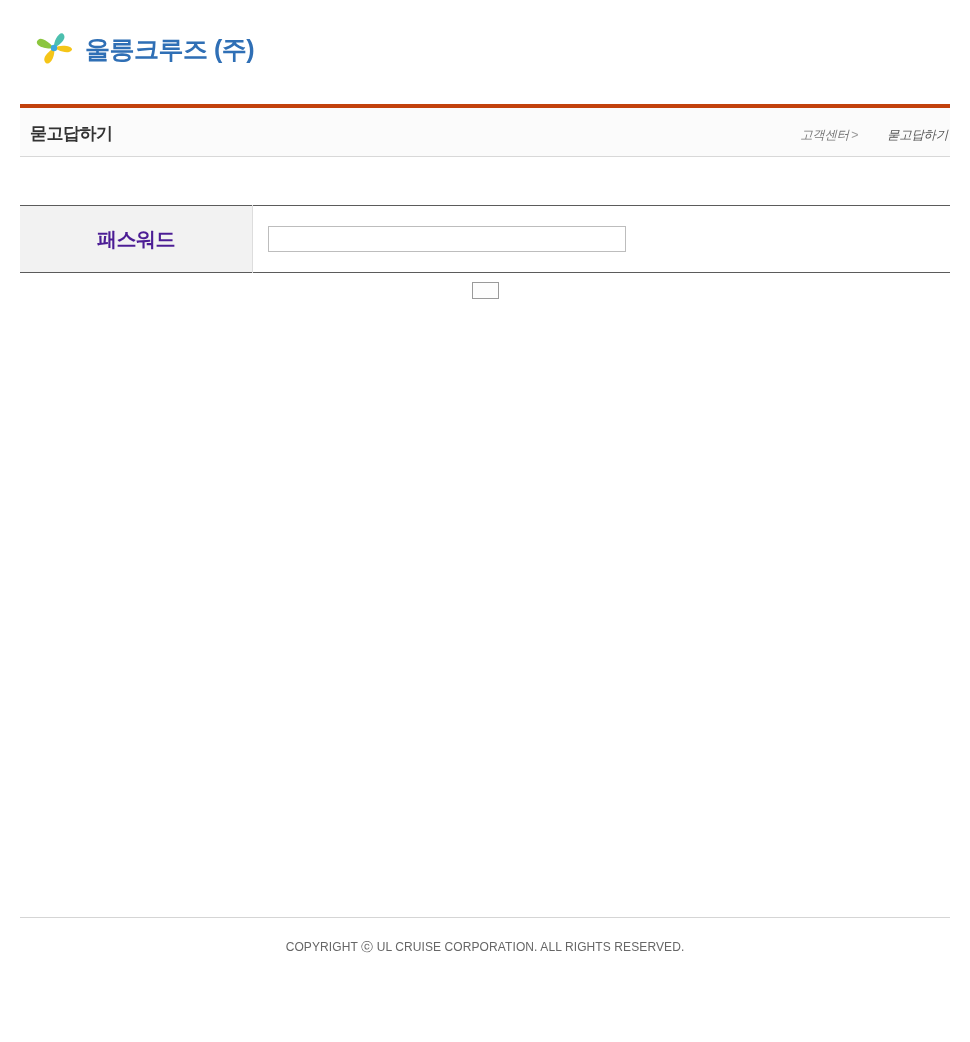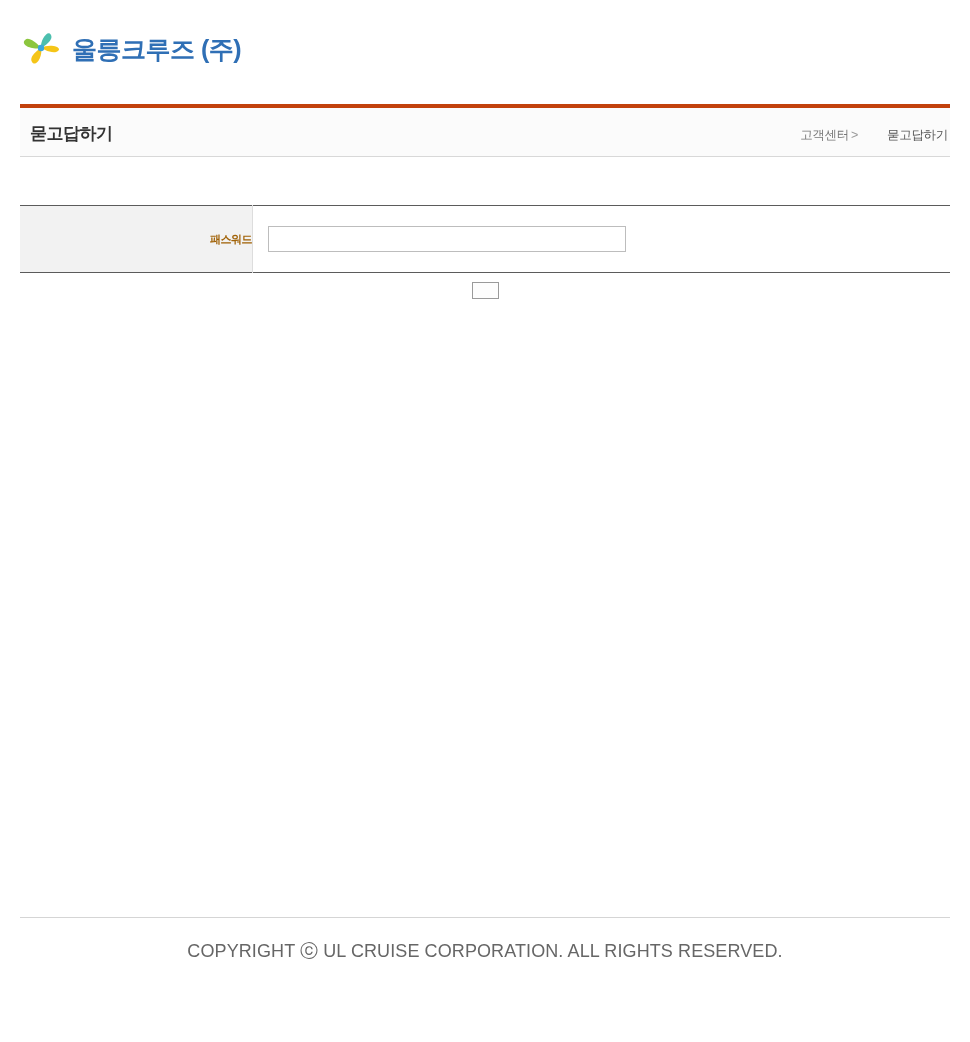--- a/index.html
+++ b/index.html
@@ -17,21 +17,21 @@
 
   
   #header {
     position: relative;
     width: 970px;
     height: 104px;
     background: #ffffff;
   }
   #logo-area {
     position: absolute;
-    left: 20px;
+    left: 33px;
     top: 28px;
     display: flex;
     align-items: center;
     gap: 10px;
   }
   #logo-mark {
     width: 42px;
     height: 42px;
     position: relative;
   }
@@ -64,20 +64,21 @@
     letter-spacing: -0.5px;
   }
   #breadcrumb {
     position: absolute;
     right: 2px;
     top: 19px;
     font-size: 12.5px;
     color: #777777;
     letter-spacing: -0.3px;
     white-space: nowrap;
+    font-style: italic;
   }
   #breadcrumb .crumb-sep {
     margin: 0 3px 0 2px;
     color: #999999;
   }
   #breadcrumb .crumb-current {
     margin-left: 26px;
     color: #555555;
   }
 
@@ -99,24 +100,24 @@
   }
   #pw-table td {
     padding: 0;
     height: 66px;
     vertical-align: middle;
   }
   td.label-cell {
     width: 232px;
     background: #f2f2f2;
     border-right: 1px solid #dddddd;
-    text-align: right;
-    font-size: 11px;
+    text-align: center;
+    font-size: 20px;
     font-weight: bold;
-    color: #a16207;
+    color: #4c1d95;
     letter-spacing: -0.5px;
   }
   td.field-cell {
     background: #ffffff;
     padding-left: 15px !important;
   }
   #password-input {
     width: 350px;
     height: 22px;
     border: 1px solid #bdbdbd;
@@ -153,21 +154,21 @@
   #footer {
     position: absolute;
     left: 20px;
     top: 917px;
     width: 930px;
     border-top: 1px solid #d5d5d5;
     text-align: center;
   }
   #copyright {
     margin-top: 21px;
-    font-size: 18px;
+    font-size: 12px;
     color: #666666;
     letter-spacing: 0.1px;
   }
 </style>
 </head>
 <body>
 
 <div id="header">
   <div id="logo-area">
     <span id="logo-mark">

